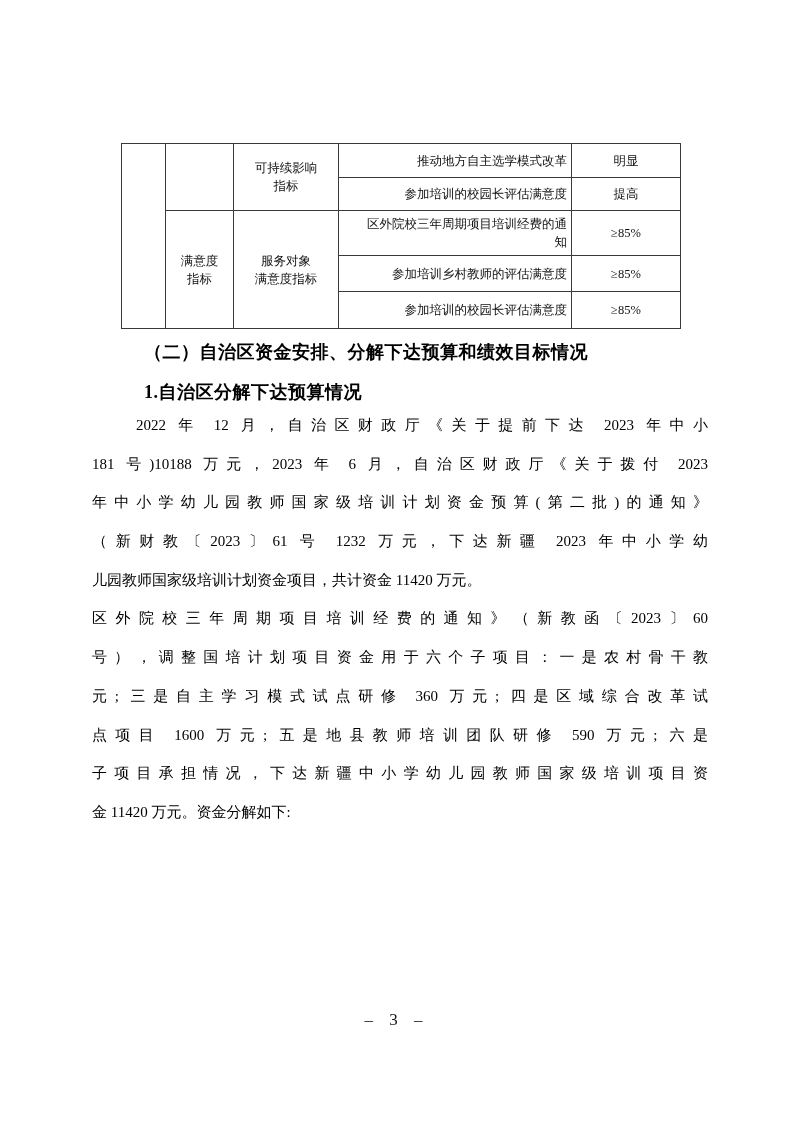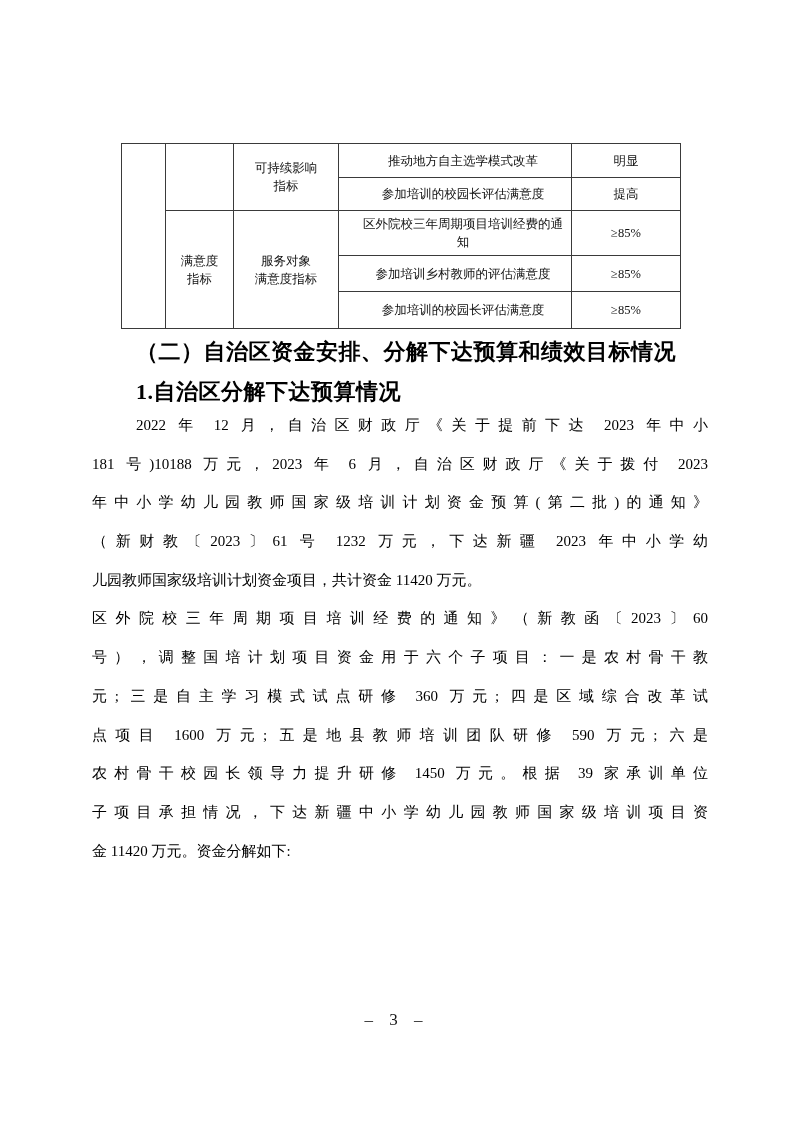--- a/index.html
+++ b/index.html
@@ -30,31 +30,31 @@
     color: #111111;
     vertical-align: middle;
     overflow: hidden;
   }
   .doc-table tr.r1 { height: 34px; }
   .doc-table tr.r2 { height: 33px; }
   .doc-table tr.r3 { height: 45px; }
   .doc-table tr.r4 { height: 36px; }
   .doc-table tr.r5 { height: 37px; }
   .cell-center { text-align: center; white-space: pre-line; }
-  .cell-name { text-align: center; padding-left: 20px; padding-right: 4px; }
+  .cell-name { text-align: right; padding-left: 20px; padding-right: 4px; }
   .cell-value { text-align: center; }
 
   
   .h-section, .h-subsection {
     position: absolute;
-    left: 84px;
+    left: 92px;
     width: 620px;
     padding-left: 52px;
     font-weight: bold;
-    font-size: 22px;
+    font-size: 18px;
     line-height: 30px;
     letter-spacing: 0.5px;
     white-space: nowrap;
   }
   .h-section { top: 337px; }
   .h-subsection { top: 377px; }
 
   
   .body-text {
     position: absolute;
@@ -137,20 +137,19 @@
   <div class="body-text">
     <div class="line indent">2022 年 12 月，自治区财政厅《关于提前下达 2023 年中小</div>
     <div class="line">181 号)10188 万元，2023 年 6 月，自治区财政厅《关于拨付 2023</div>
     <div class="line">年中小学幼儿园教师国家级培训计划资金预算(第二批)的通知》</div>
     <div class="line">（新财教〔2023〕61 号 1232 万元，下达新疆 2023 年中小学幼</div>
     <div class="line para-end">儿园教师国家级培训计划资金项目，共计资金 11420 万元。</div>
     <div class="line">区外院校三年周期项目培训经费的通知》（新教函〔2023〕60</div>
     <div class="line">号），调整国培计划项目资金用于六个子项目：一是农村骨干教</div>
     <div class="line">元; 三是自主学习模式试点研修 360 万元; 四是区域综合改革试</div>
     <div class="line">点项目 1600 万元; 五是地县教师培训团队研修 590 万元; 六是</div>
-    <div class="line">农村骨干校园长领导力提升研修 1450 万元。根据 39 家承训单位</div>
     <div class="line">子项目承担情况，下达新疆中小学幼儿园教师国家级培训项目资</div>
     <div class="line para-end">金 11420 万元。资金分解如下:</div>
   </div>
 
   <div class="footer">– 3 –</div>
 
 </div>
 
 </body></html>

